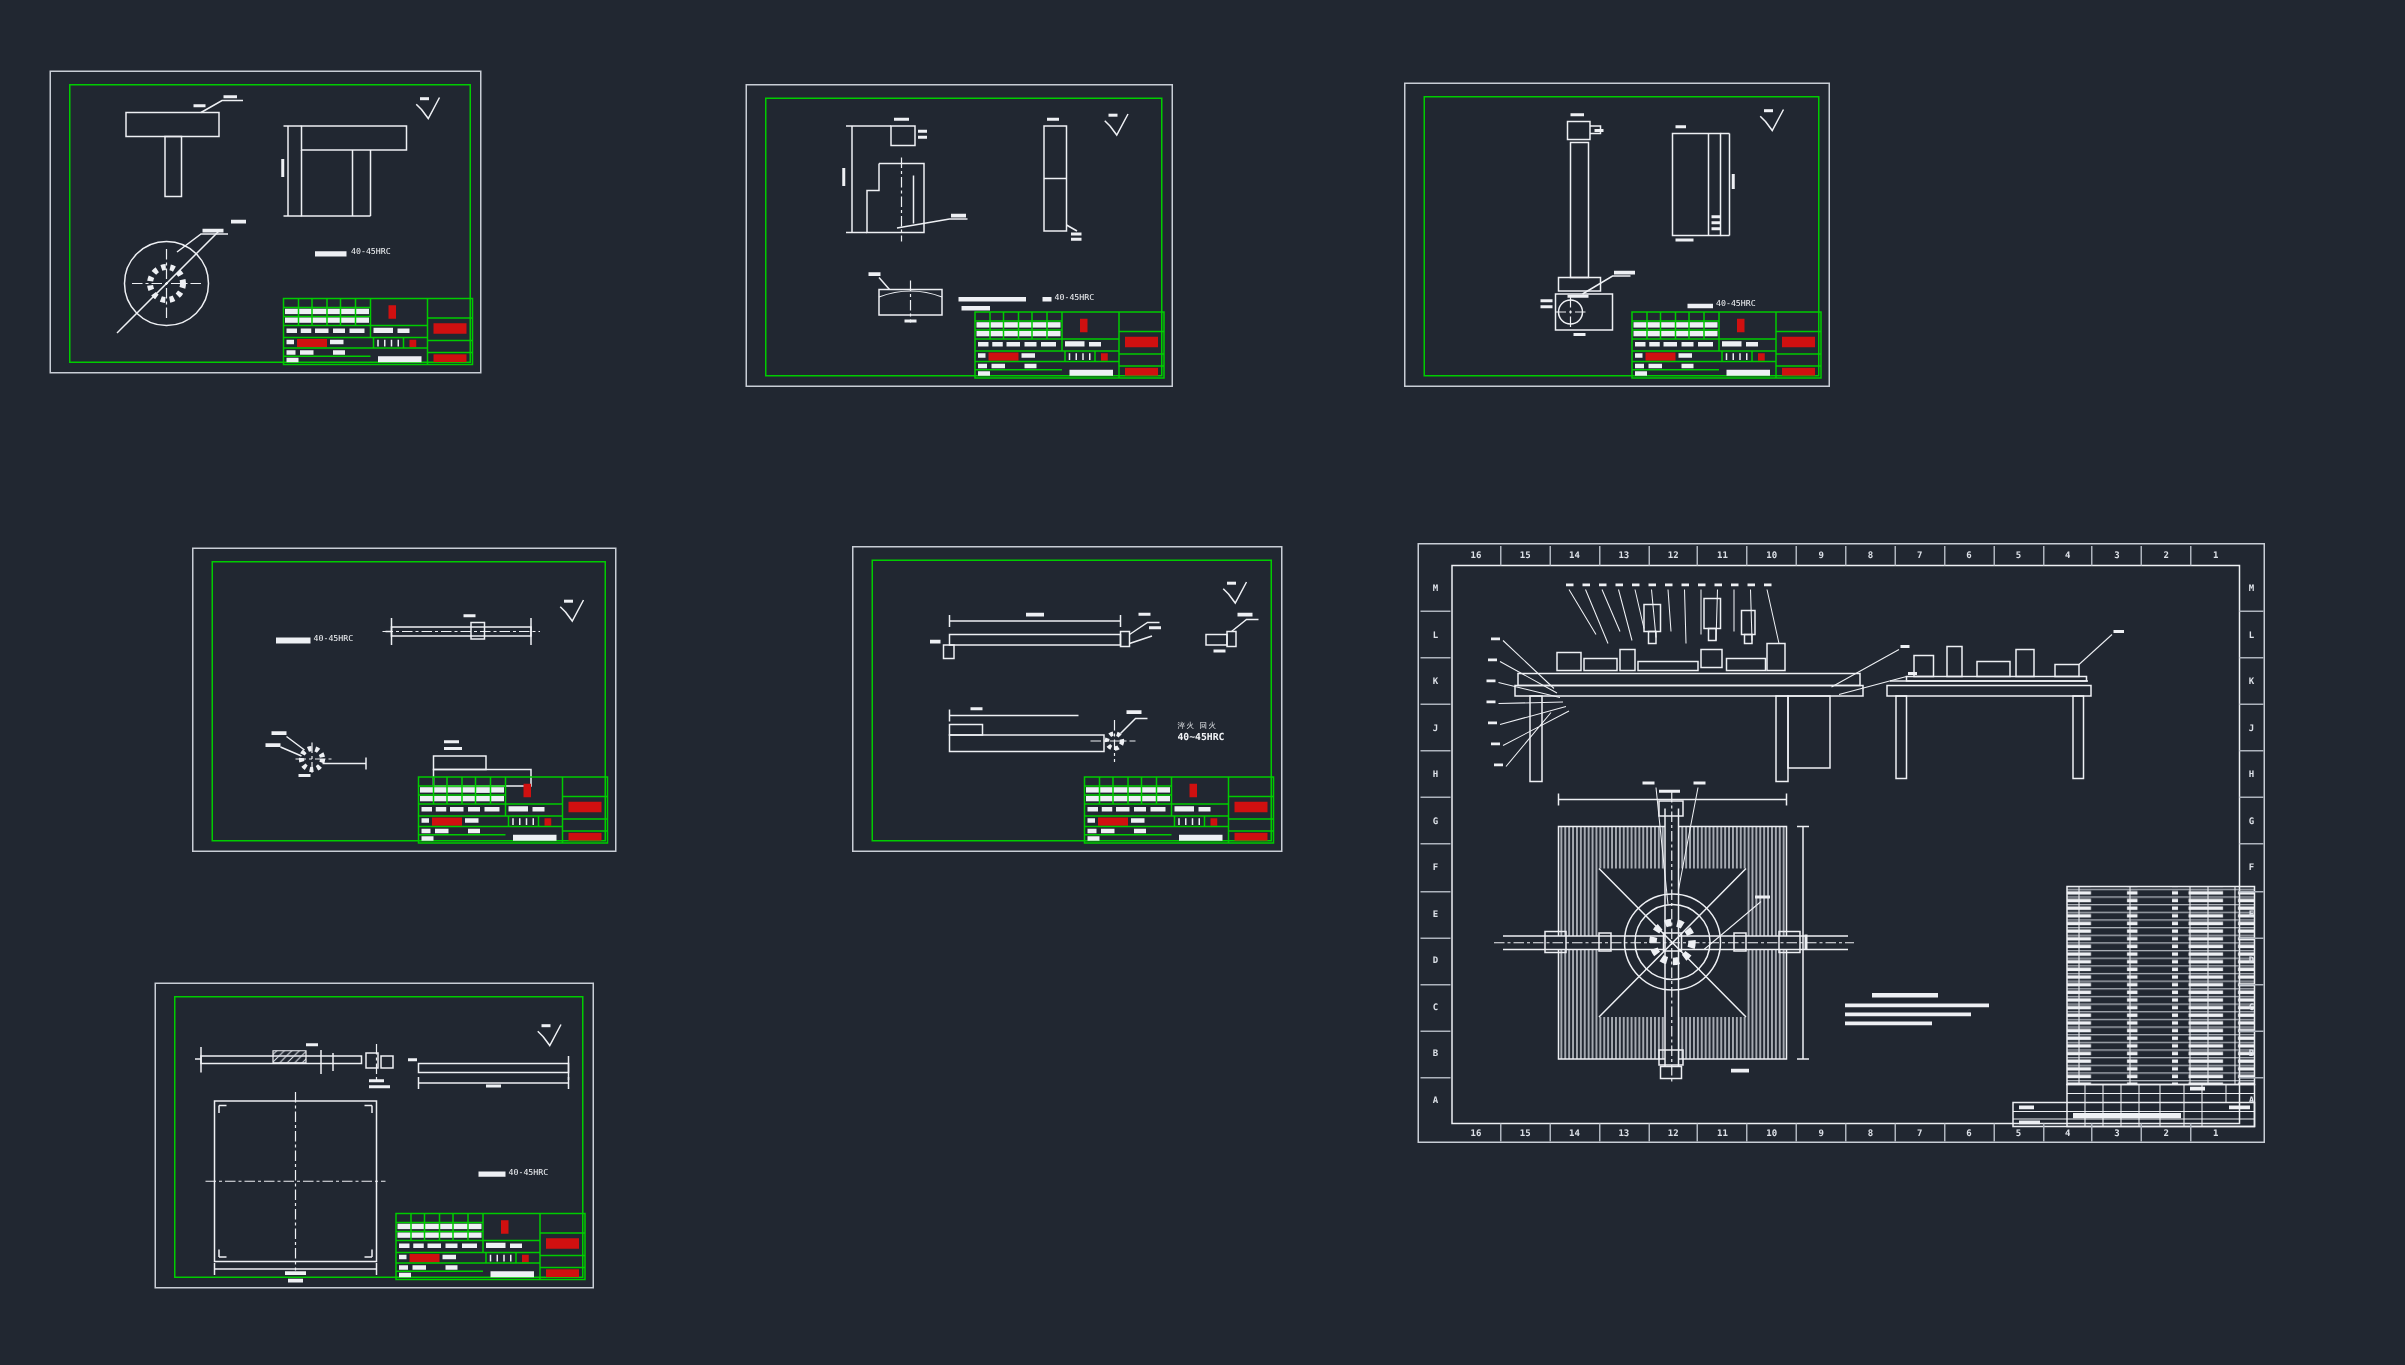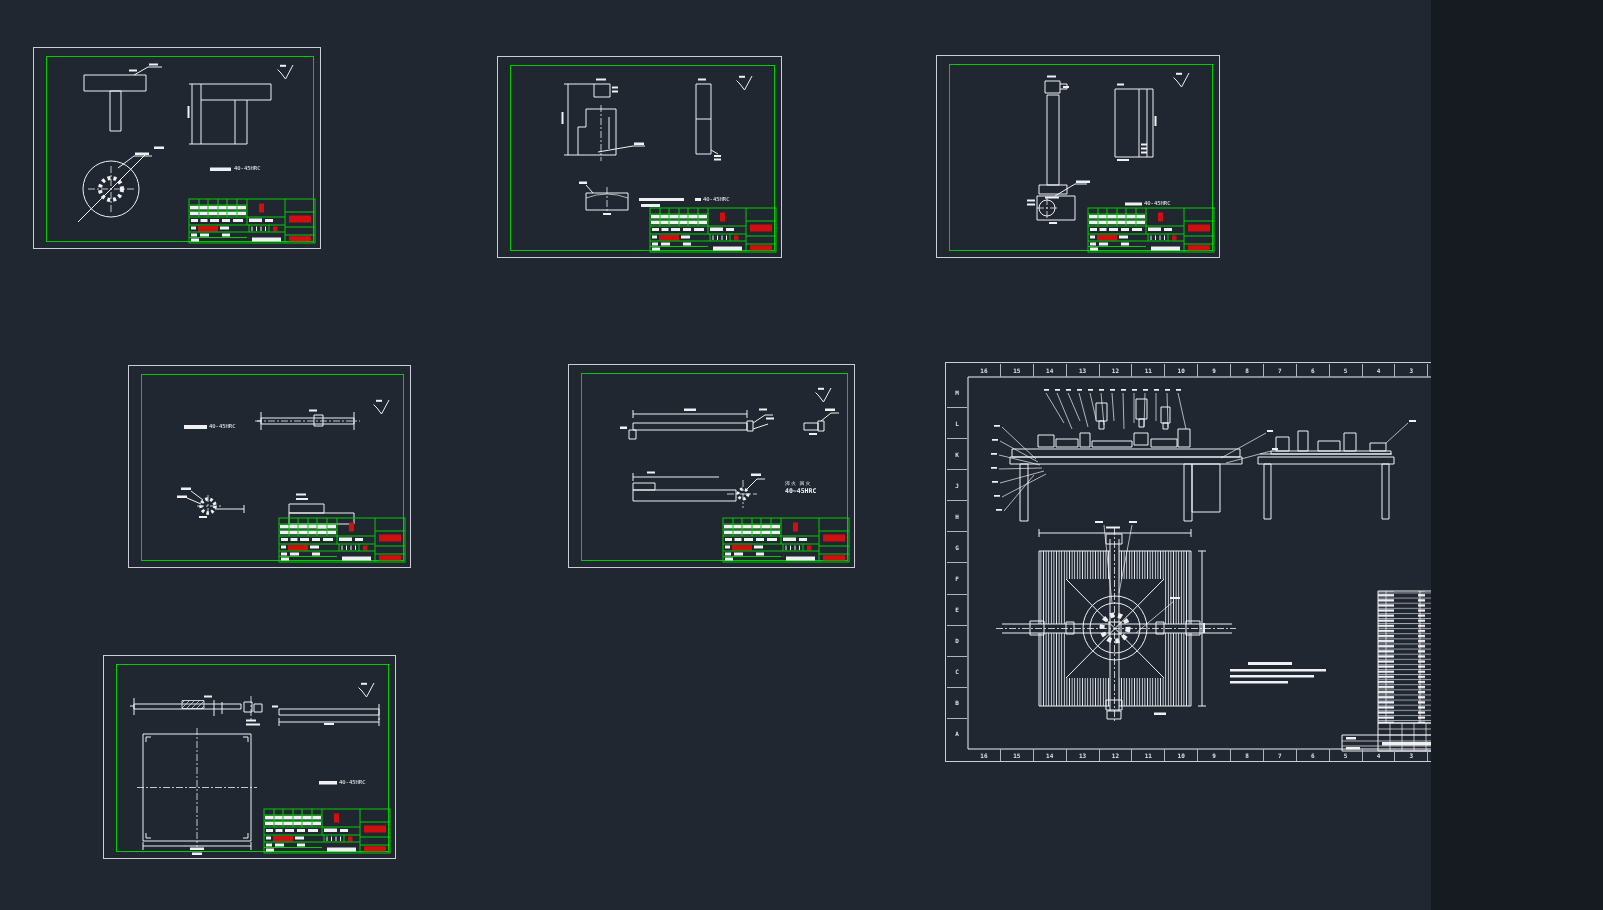--- a/index.html
+++ b/index.html
@@ -1,16 +1,16 @@
 <!DOCTYPE html>
 <html><head>
 <meta charset="utf-8">
 <style>
   html,body{margin:0;padding:0;background:#161a21;}
-  .canvas{position:relative;width:1431px;height:910px;background:#212731;overflow:hidden;
+  .canvas{position:relative;width:1603px;height:910px;background:#212731;overflow:hidden;
           font-family:"DejaVu Sans",sans-serif;}
   .sheet{position:absolute;border:1px solid #c9ced6;box-sizing:border-box;}
   .gframe{position:absolute;left:12px;top:8px;right:6px;bottom:6px;border:1.5px solid #00cc00;}
   .draw{position:absolute;left:0;top:0;}
   .draw *{vector-effect:non-scaling-stroke;}
   .ln{stroke:#eef0f4;stroke-width:1;fill:none;}
   .thin{stroke:#eef0f4;stroke-width:0.7;fill:none;}
   .dsh{stroke:#eef0f4;stroke-width:0.8;fill:none;stroke-dasharray:7 2 2 2;}
   .f{fill:#eef0f4;stroke:none;}
   .r{fill:#d01010;stroke:none;}

